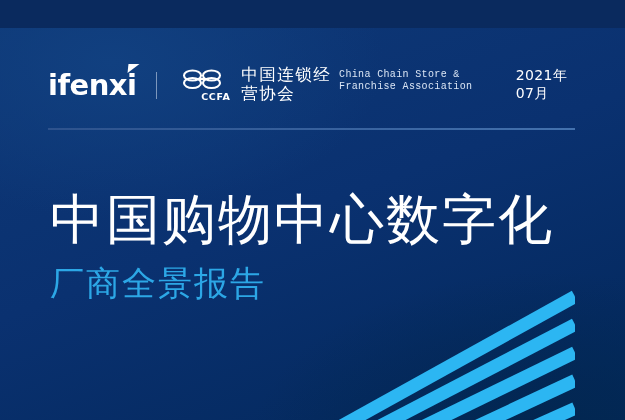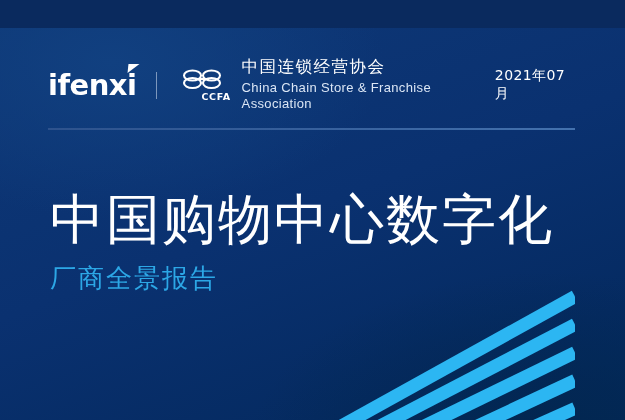--- a/index.html
+++ b/index.html
@@ -89,35 +89,35 @@
   .ccfa-abbr {
     color: #ffffff;
     font-size: 9.5px;
     font-weight: bold;
     letter-spacing: .6px;
     line-height: 1;
     margin-top: 2px;
     font-family: "DejaVu Sans", "Liberation Sans", sans-serif;
     padding-left: 28px;
   }
-  .ccfa-text { display: flex; flex-direction: column; }
+  .ccfa-text { display: flex; flex-direction: row; }
   .ccfa-cn {
     color: #ffffff;
     font-size: 16.5px;
     letter-spacing: 1.5px;
     line-height: 1.15;
     font-family: "DejaVu Sans", "Liberation Sans", sans-serif;
   }
   .ccfa-en {
     color: #dbe6f5;
-    font-size: 13px;
+    font-size: 10px;
     letter-spacing: .35px;
     line-height: 1.2;
     margin-top: 3px;
-    font-family: Liberation Sans, sans-serif;
+    font-family: Liberation Mono, monospace;
   }
   .issue-date {
     margin-left: auto;
     color: #ffffff;
     font-size: 14px;
     letter-spacing: .4px;
     font-family: "DejaVu Sans", "Liberation Sans", sans-serif;
   }
 
   
@@ -142,21 +142,21 @@
     color: #ffffff;
     font-size: 54px;
     font-weight: normal;
     letter-spacing: 2px;
     line-height: 1.2;
     white-space: nowrap;
     font-family: "DejaVu Sans", "Liberation Sans", sans-serif;
   }
   .title-sub {
     color: #2ca7e6;
-    font-size: 26px;
+    font-size: 34px;
     font-weight: normal;
     letter-spacing: 2px;
     line-height: 1.2;
     margin-top: 10px;
     white-space: nowrap;
     font-family: "DejaVu Sans", "Liberation Sans", sans-serif;
   }
 </style>
 </head>
 <body>

